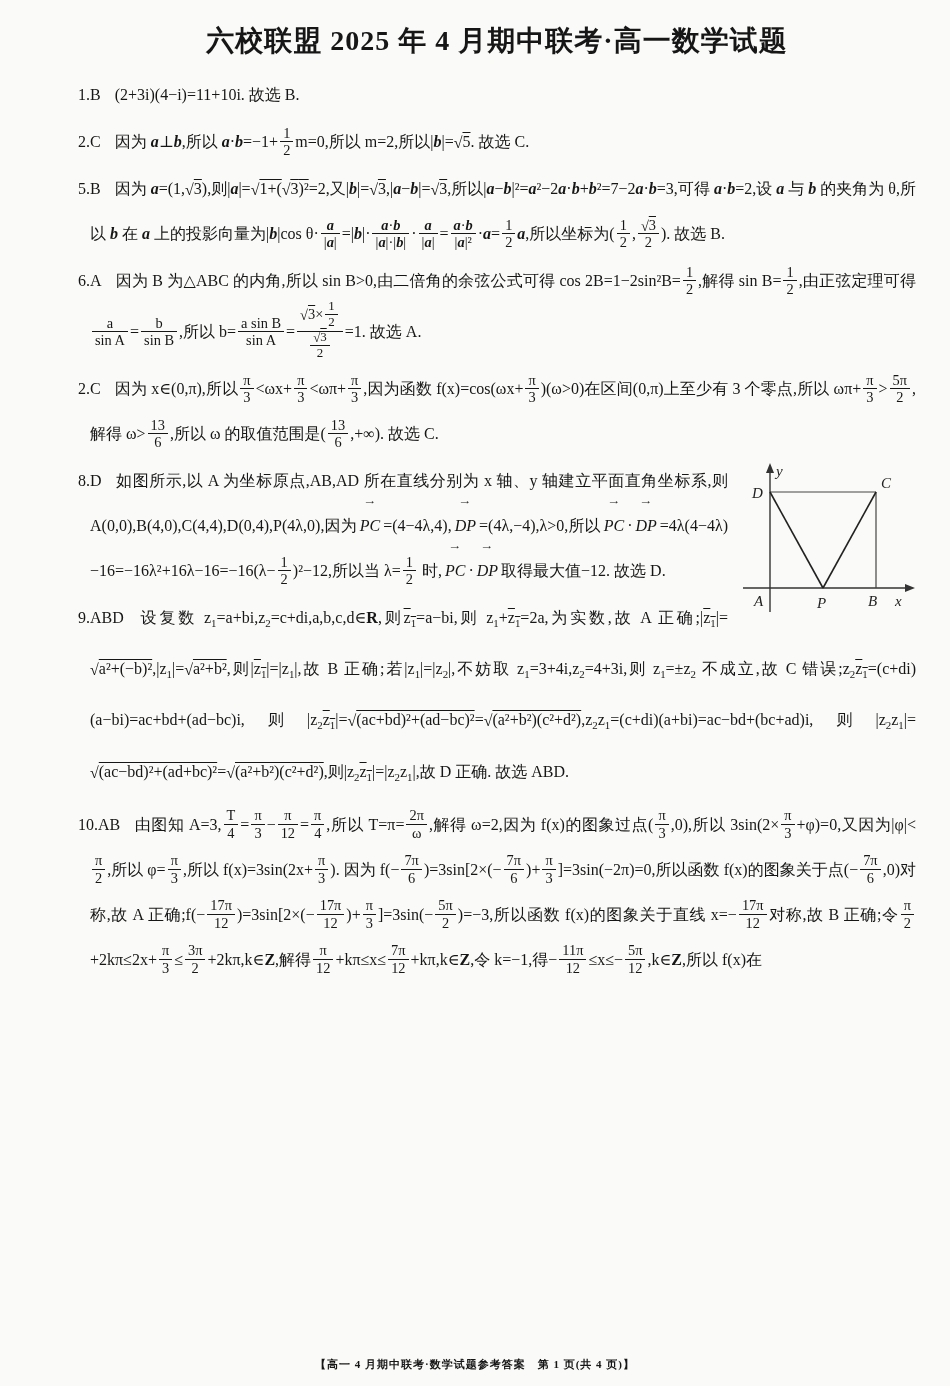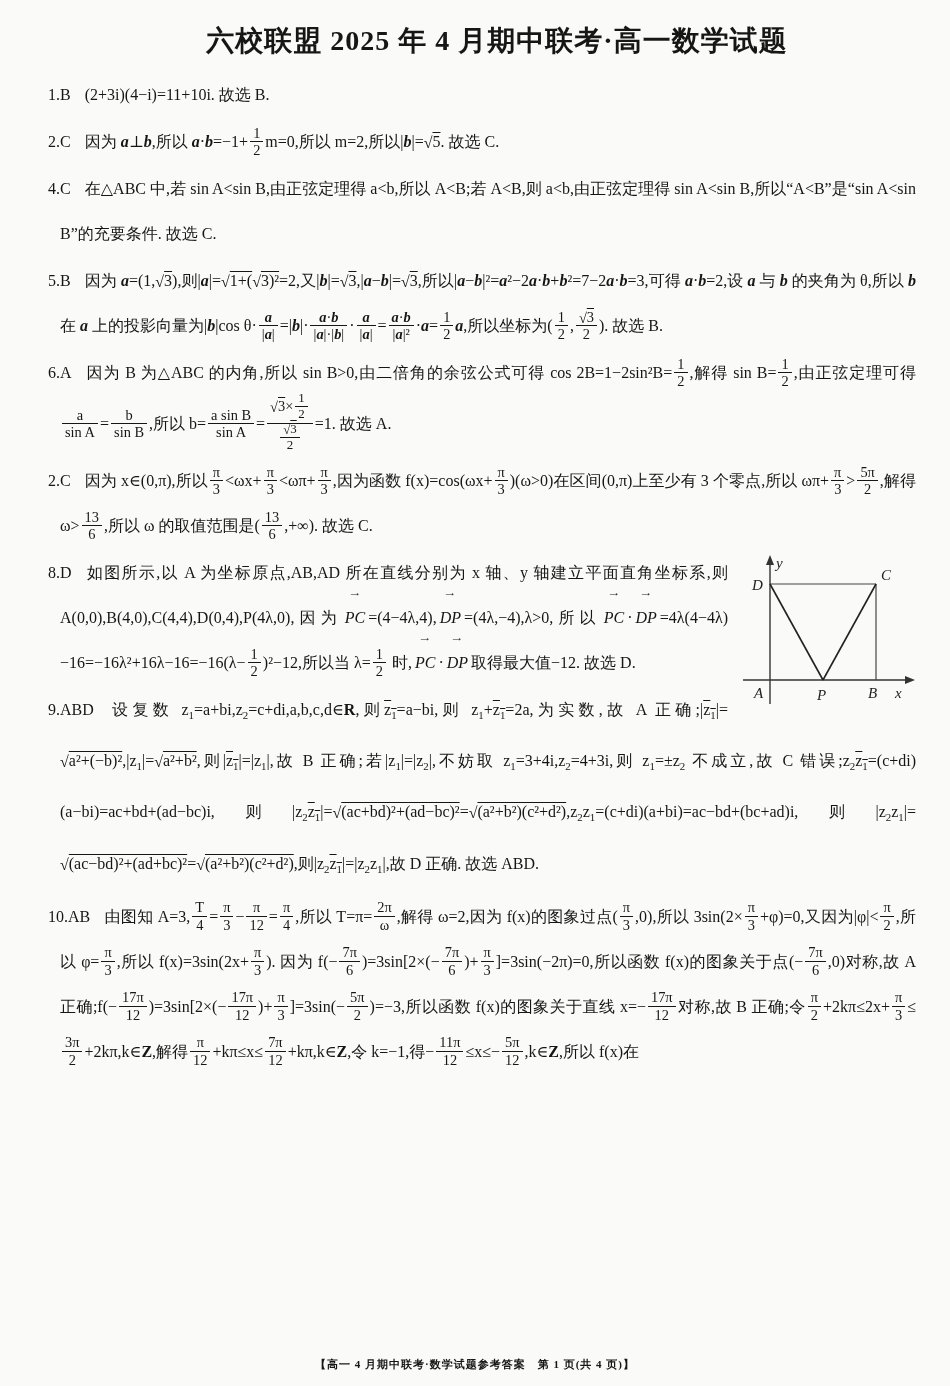--- a/index.html
+++ b/index.html
@@ -4,21 +4,21 @@
 <style>
   html,body{margin:0;padding:0;}
   .page{
     width:950px;height:1386px;position:relative;overflow:hidden;
     background:#fafaf8;color:#161616;
     font-family:"Liberation Serif","DejaVu Serif",serif;
   }
   .titles{text-align:center;margin-top:22px;}
   .title{font-size:28px;font-weight:bold;line-height:38px;letter-spacing:1px;padding-left:44px;}
   .subtitle{font-size:24px;font-weight:bold;line-height:36px;letter-spacing:2px;}
-  .content{padding:10px 34px 0 48px;}
+  .content{padding:10px 34px 0 48px;margin-left:30px;}
   .item{
     font-size:16px;line-height:45px;margin:2px 0;
     padding-left:12px;text-indent:-12px;
     text-align:justify;
   }
   .item .num{margin-right:14px;white-space:nowrap;}
   
   f{display:inline-block;vertical-align:middle;text-align:center;
     line-height:1.12;font-size:0.9em;margin:0 2px;position:relative;top:-2px;
     text-indent:0;}
@@ -51,21 +51,20 @@
     <div class="title">六校联盟 2025 年 4 月期中联考·高一数学试题</div>
   </div>
 
   <div class="content">
 
     <div class="item"><span class="num">1.B</span><span class="body">(2+3i)(4−i)=11+10i. 故选 B.</span></div>
 
     <div class="item"><span class="num">2.C</span><span class="body">因为 <bi>a</bi>⊥<bi>b</bi>,所以 <bi>a</bi>·<bi>b</bi>=−1+<f><t>1</t><b>2</b></f>m=0,所以 m=2,所以|<bi>b</bi>|=<sq>5</sq>. 故选 C.</span></div>
 
 
-    <div class="item"><span class="num">4.C</span><span class="body">在△ABC 中,若 sin A&lt;sin B,由正弦定理得 a&lt;b,所以 A&lt;B;若 A&lt;B,则 a&lt;b,由正弦定理得 sin A&lt;sin B,所以“A&lt;B”是“sin A&lt;sin B”的充要条件. 故选 C.</span></div>
 
     <div class="item"><span class="num">5.B</span><span class="body">因为 <bi>a</bi>=(1,<sq>3</sq>),则|<bi>a</bi>|=<sq>1+(<sq>3</sq>)²</sq>=2,又|<bi>b</bi>|=<sq>3</sq>,|<bi>a</bi>−<bi>b</bi>|=<sq>3</sq>,所以|<bi>a</bi>−<bi>b</bi>|²=<bi>a</bi>²−2<bi>a</bi>·<bi>b</bi>+<bi>b</bi>²=7−2<bi>a</bi>·<bi>b</bi>=3,可得 <bi>a</bi>·<bi>b</bi>=2,设 <bi>a</bi> 与 <bi>b</bi> 的夹角为 θ,所以 <bi>b</bi> 在 <bi>a</bi> 上的投影向量为|<bi>b</bi>|cos θ·<f><t><bi>a</bi></t><b>|<bi>a</bi>|</b></f>=|<bi>b</bi>|·<f><t><bi>a</bi>·<bi>b</bi></t><b>|<bi>a</bi>|·|<bi>b</bi>|</b></f>·<f><t><bi>a</bi></t><b>|<bi>a</bi>|</b></f>=<f><t><bi>a</bi>·<bi>b</bi></t><b>|<bi>a</bi>|²</b></f>·<bi>a</bi>=<f><t>1</t><b>2</b></f><bi>a</bi>,所以坐标为(<f><t>1</t><b>2</b></f>,<f><t><sq>3</sq></t><b>2</b></f>). 故选 B.</span></div>
 
     <div class="item"><span class="num">6.A</span><span class="body">因为 B 为△ABC 的内角,所以 sin B&gt;0,由二倍角的余弦公式可得 cos 2B=1−2sin²B=<f><t>1</t><b>2</b></f>,解得 sin B=<f><t>1</t><b>2</b></f>,由正弦定理可得<f><t>a</t><b>sin A</b></f>=<f><t>b</t><b>sin B</b></f>,所以 b=<f><t>a sin B</t><b>sin A</b></f>=<f><t><sq>3</sq>×<f><t>1</t><b>2</b></f></t><b><f><t><sq>3</sq></t><b>2</b></f></b></f>=1. 故选 A.</span></div>
 
     <div class="item"><span class="num">2.C</span><span class="body">因为 x∈(0,π),所以<f><t>π</t><b>3</b></f>&lt;ωx+<f><t>π</t><b>3</b></f>&lt;ωπ+<f><t>π</t><b>3</b></f>,因为函数 f(x)=cos(ωx+<f><t>π</t><b>3</b></f>)(ω&gt;0)在区间(0,π)上至少有 3 个零点,所以 ωπ+<f><t>π</t><b>3</b></f>&gt;<f><t>5π</t><b>2</b></f>,解得 ω&gt;<f><t>13</t><b>6</b></f>,所以 ω 的取值范围是(<f><t>13</t><b>6</b></f>,+∞). 故选 C.</span></div>
 
     <div class="item">
       <span class="fig8">
         <svg width="186" height="162" viewBox="0 0 186 162">

